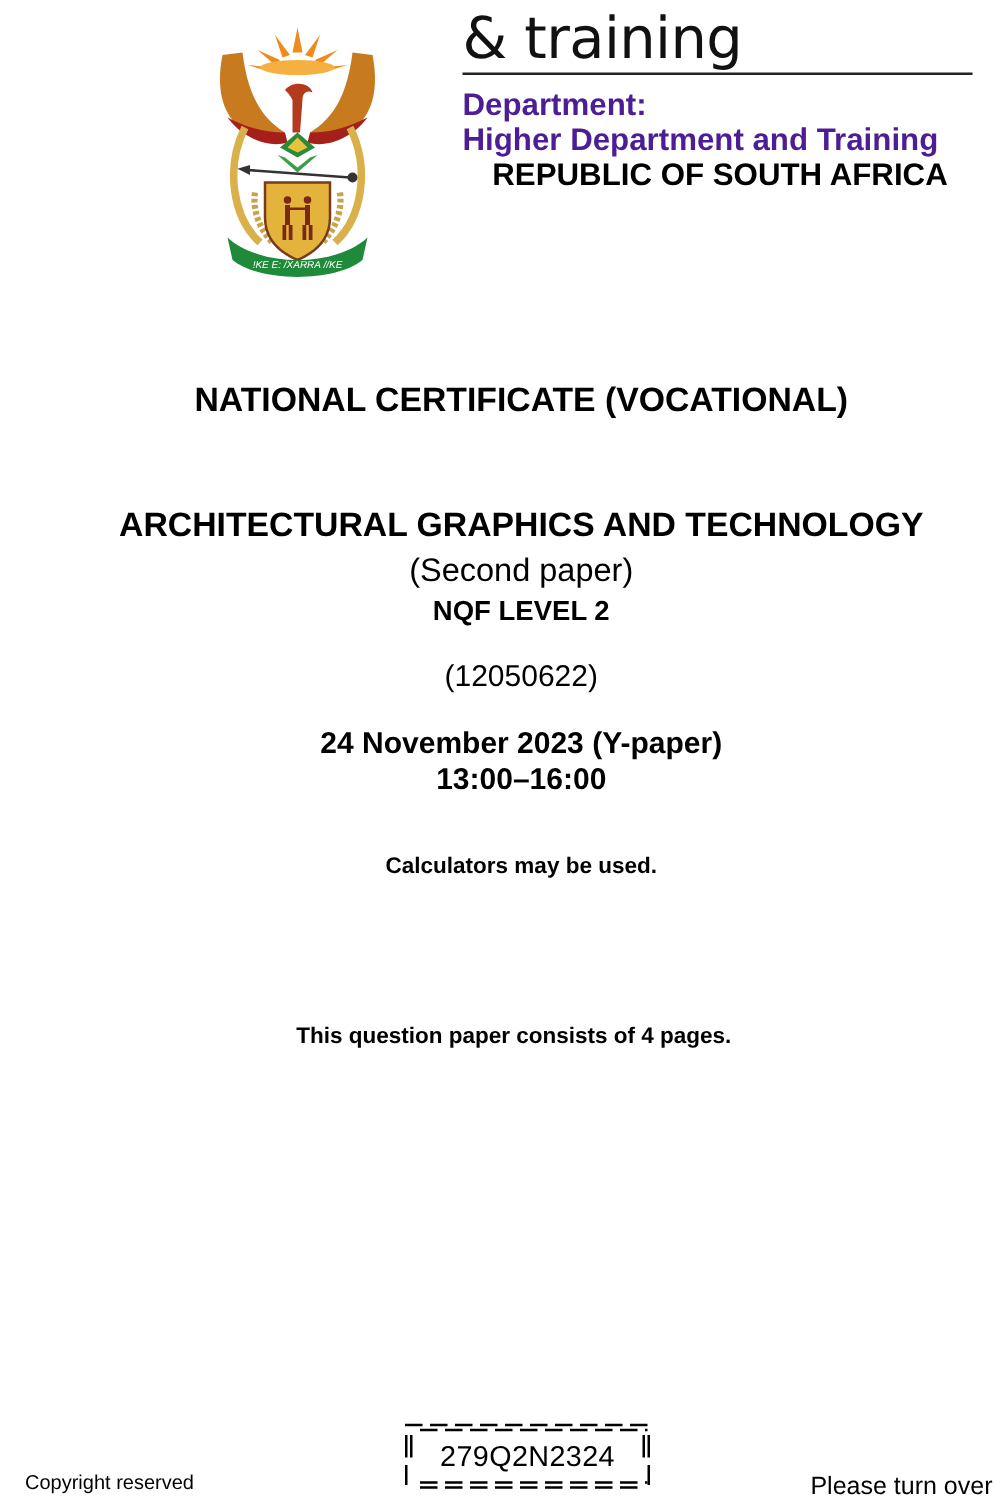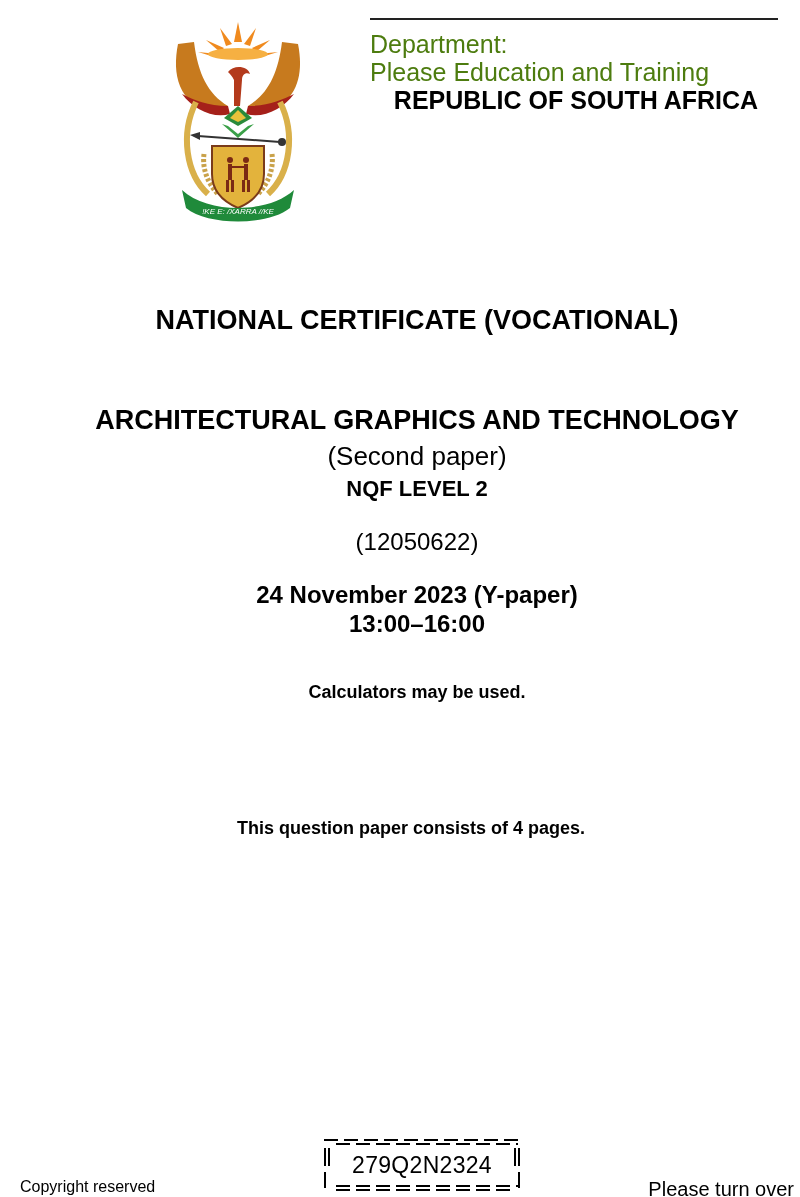--- a/index.html
+++ b/index.html
@@ -7,21 +7,21 @@
     width: 800px; height: 1197px; position: relative; overflow: hidden;
     font-family: "Liberation Sans", sans-serif; color: #000;
   }
   .emblem { position: absolute; left: 168px; top: 14px; width: 140px; height: 210px; }
   .brand { position: absolute; left: 370px; top: 10px; width: 412px; }
   .brand-big {
     font-family: "DejaVu Sans", sans-serif; font-size: 46px; line-height: 40px;
     letter-spacing: -0.5px; color: #111; white-space: nowrap;
   }
   .brand-rule { height: 2px; background: #222; margin: 8px 0 10px 0; width: 408px; }
-  .brand-small { font-size: 25px; line-height: 28px; color: #4d7c0f; white-space: nowrap; }
+  .brand-small { font-size: 25px; line-height: 28px; color: #4c1d95; white-space: nowrap; font-weight: bold; }
   .brand-bold { font-weight: bold; font-size: 25px; line-height: 28px; white-space: nowrap; text-align: center; }
 
   .center { position: absolute; left: 0; width: 834px; text-align: center; }
   .h1 { font-weight: bold; font-size: 27px; }
   .h2 { font-weight: bold; font-size: 27px; }
   .h3 { font-size: 26px; }
   .h4 { font-weight: bold; font-size: 22px; }
   .normal { font-size: 24px; }
   .date { font-weight: bold; font-size: 24px; line-height: 29px; }
   .note { font-weight: bold; font-size: 18px; }
@@ -86,23 +86,24 @@
       <rect x="79" y="166" width="3" height="12"></rect>
       <rect x="64" y="152" width="12" height="2"></rect>
     </g>
 
     <path d="M14,176 C40,200 100,200 126,176 L122,194 C100,212 40,212 18,194 Z" fill="#1f8a3a"></path>
     <text x="70" y="200" text-anchor="middle" font-size="8" fill="#ffffff" font-family="Liberation Sans, sans-serif" font-style="italic">!KE E: /XARRA //KE</text>
   </svg>
 </div>
 
 <div class="brand">
+  <div class="brand-big">&amp; training</div>
   <div class="brand-rule"></div>
   <div class="brand-small">Department:</div>
-  <div class="brand-small">Please Education and Training</div>
+  <div class="brand-small">Higher Department and Training</div>
   <div class="brand-bold">REPUBLIC OF SOUTH AFRICA</div>
 </div>
 
 <div class="center h1" style="top:305px;">NATIONAL CERTIFICATE (VOCATIONAL)</div>
 <div class="center h2" style="top:405px;">ARCHITECTURAL GRAPHICS AND TECHNOLOGY</div>
 <div class="center h3" style="top:441px;">(Second paper)</div>
 <div class="center h4" style="top:476px;">NQF LEVEL 2</div>
 <div class="center normal" style="top:528px;">(12050622)</div>
 <div class="center date" style="top:580px;">24 November 2023 (Y-paper)</div>
 <div class="center date" style="top:609px;">13:00–16:00</div>

